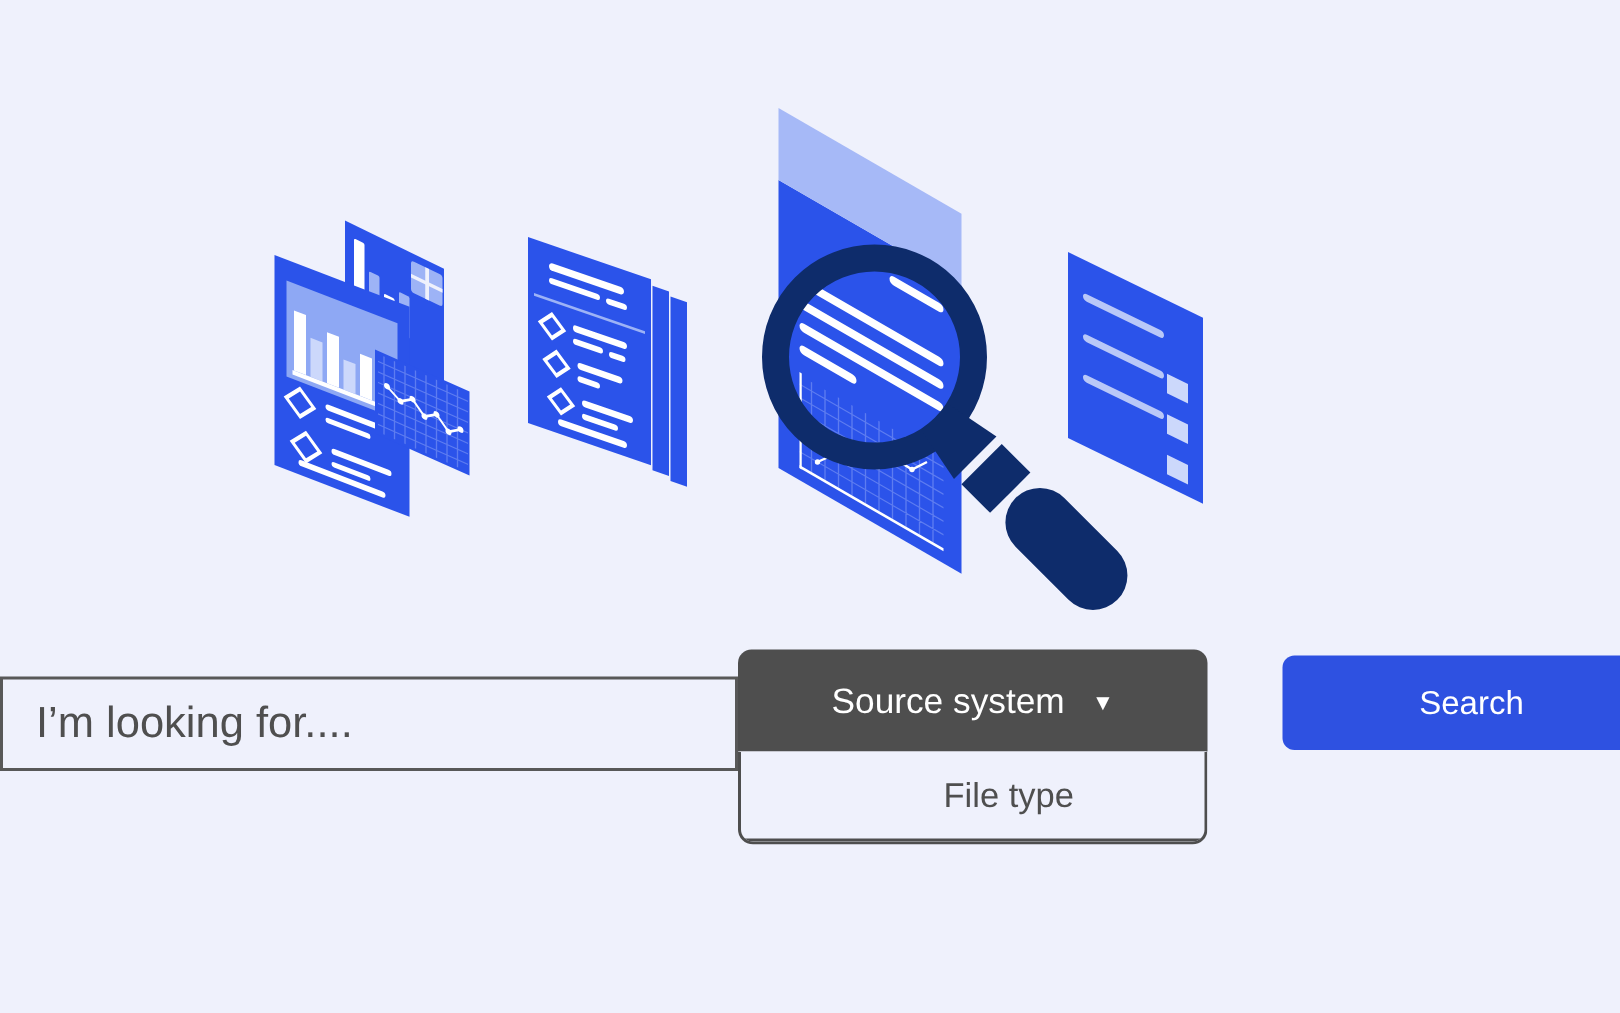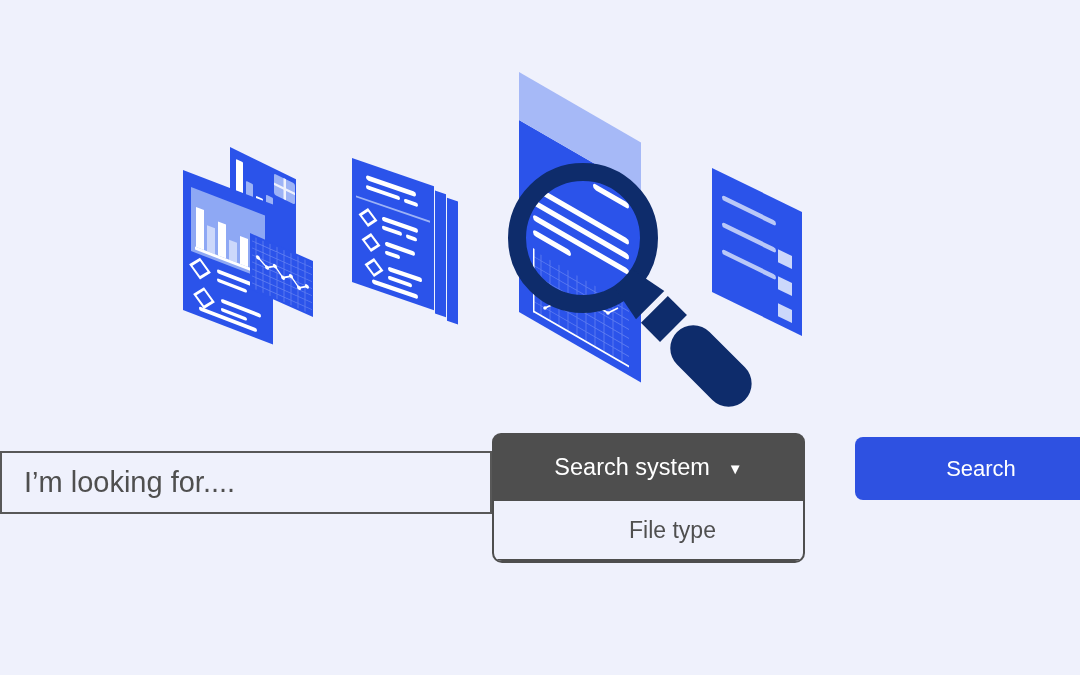--- a/index.html
+++ b/index.html
@@ -188,21 +188,21 @@
         <rect class="f-navy" x="58" y="-23" width="96" height="46" rx="23"></rect>
       </g>
     </g>
   </g>
 </svg>
 
 <div>
   <input class="search-input" type="text" placeholder="I’m looking for...." style="">
 
   <div class="dd-head">
-    <span>Search system</span>
+    <span>Source system</span>
     <span class="dd-caret">▼</span>
   </div>
 
   <div class="dd-options">
     <div class="dd-option">File type</div>
   </div>
 
   <button class="search-btn">Search</button>
 </div>
 

